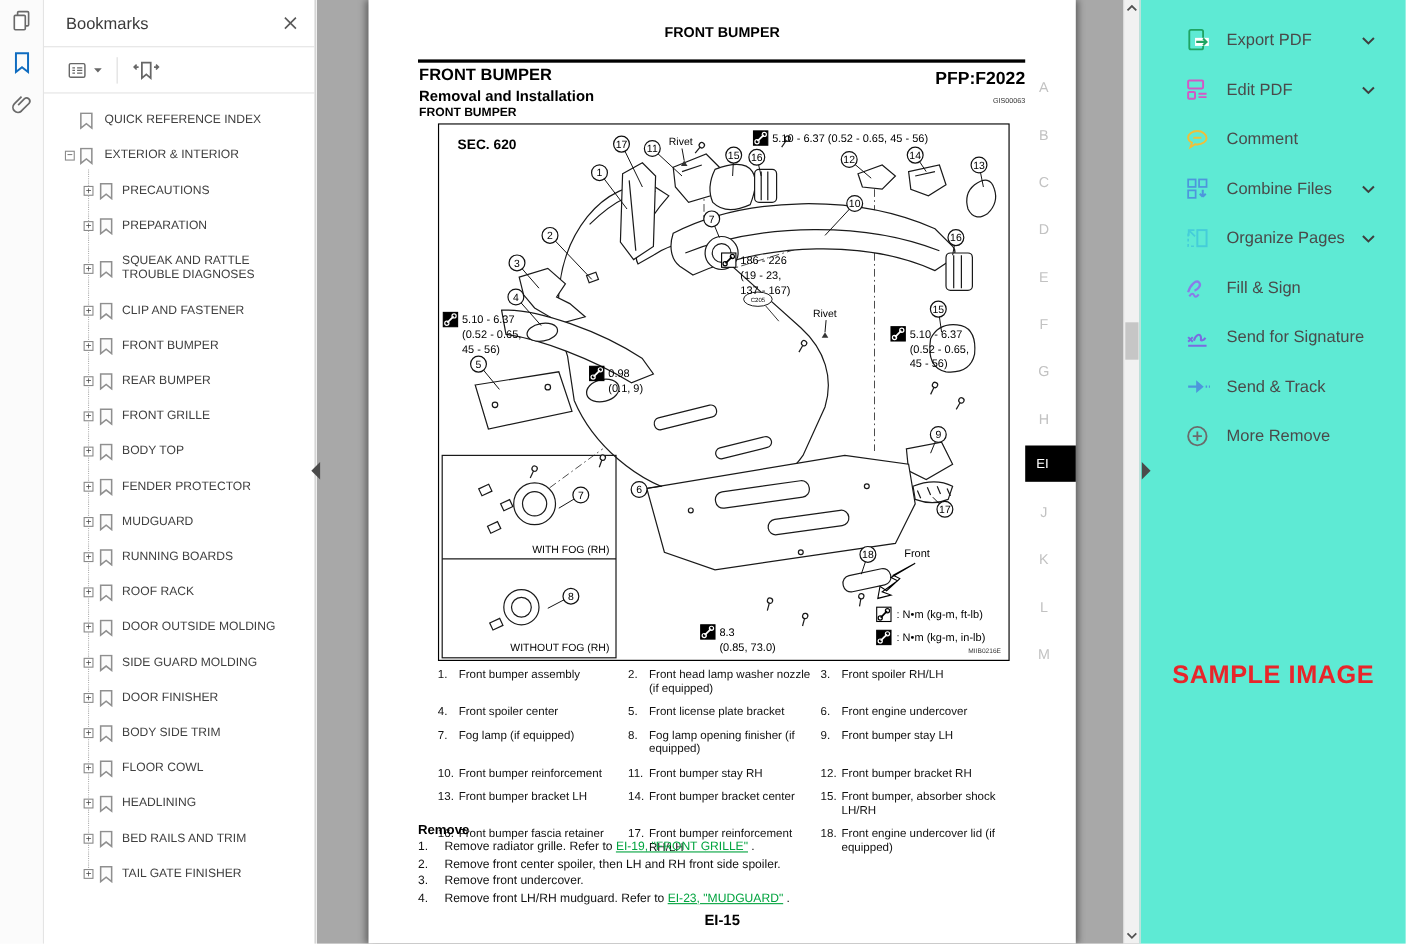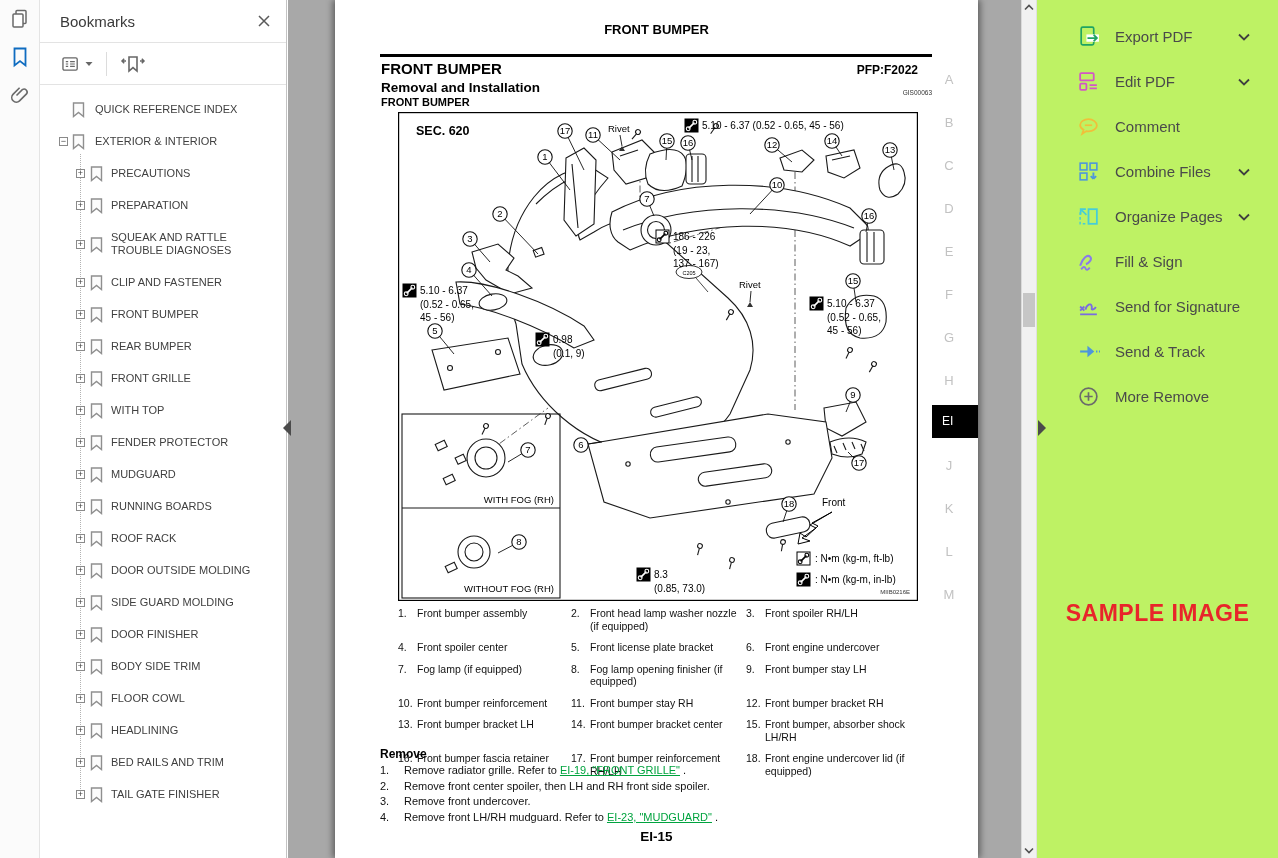--- a/index.html
+++ b/index.html
@@ -44,21 +44,21 @@
     width:0; height:0; border-top:8px solid transparent; border-bottom:8px solid transparent; border-left:8px solid #4b4b4b; }
 
   
   .doc { position:absolute; left:288px; top:0; width:748px; height:100%; background:#a8a8a8; overflow:hidden; }
   .page { position:absolute; left:47px; top:0; width:643px; height:858px; background:#fff;
     box-shadow:3px 0 6px rgba(0,0,0,.35), -3px 0 6px rgba(0,0,0,.35); }
   .run-header { position:absolute; top:22px; left:0; right:0; text-align:center;
     font-size:13px; font-weight:bold; color:#000; }
   .rule { position:absolute; top:54px; left:45px; right:46px; height:3px; background:#000; }
   .sec-title { position:absolute; top:60px; left:46px; font-size:15px; font-weight:bold; }
-  .pfp { position:absolute; top:63px; right:60px; font-size:12px; font-weight:bold; }
+  .pfp { position:absolute; top:63px; right:46px; font-size:16px; font-weight:bold; }
   .subsec { position:absolute; top:80px; left:46px; font-size:13.5px; font-weight:bold; }
   .doccode { position:absolute; top:89px; right:46px; font-size:6.5px; color:#333; }
   .subsub { position:absolute; top:96px; left:46px; font-size:11px; font-weight:bold; }
   #figure-svg { position:absolute; left:63px; top:112px; }
   svg text { font-family:"Liberation Sans",sans-serif; }
 
   .parts { position:absolute; left:63px; top:607px; width:522px;
     display:grid; grid-template-columns:173px 175px 174px; column-gap:0; row-gap:0; }
   .part-cell { display:flex; font-size:10.5px; color:#111; line-height:12.5px; margin-bottom:9px; padding-right:8px; }
   .pnum { width:19px; flex:0 0 19px; }
@@ -73,21 +73,21 @@
   .letter { position:absolute; left:601px; width:26px; text-align:center; font-size:13px; color:#c2c2c2; }
   .ei-tab { position:absolute; left:597px; top:405px; width:46px; height:33px; background:#000;
     color:#fff; font-size:12px; padding:9px 0 0 10px; }
 
   
   .scroll { position:absolute; right:0; top:0; width:15px; height:100%; background:#f1f1f1; border-left:1px solid #dadada; }
   .scroll-arrow { position:absolute; left:0; width:14px; height:15px; display:flex; align-items:center; justify-content:center; cursor:pointer; }
   .scroll-thumb { position:absolute; left:1px; top:293px; width:12px; height:34px; background:#c6c6c6; cursor:pointer; }
 
   
-  .tools { position:absolute; left:1036px; top:0; width:242px; height:100%; background:#bef264; border-left:1px solid #e0e0e0; }
+  .tools { position:absolute; left:1036px; top:0; width:242px; height:100%; background:#5eead4; border-left:1px solid #e0e0e0; }
   .tools-list { padding-top:14px; }
   .tool-item { height:45px; display:flex; align-items:center; padding-left:40px; gap:15px; cursor:pointer; }
   .tool-label { font-size:15px; color:#4a4a4a; }
   .tool-chevron { margin-left:auto; margin-right:28px; display:flex; }
   .watermark { position:absolute; left:0; right:0; top:600px; text-align:center;
     font-size:23px; font-weight:bold; color:#e8252a; letter-spacing:.5px; }
 </style>
 </head>
 <body>
 
@@ -201,21 +201,21 @@
           <span class="bm-glyph"><svg width="13" height="16" viewBox="0 0 13 16">
               <path d="M1.5,1h10v13.5l-5,-4l-5,4z" fill="#fcfcfc" stroke="#8f8f8f" stroke-width="1.4"></path>
             </svg></span>
           <span class="bm-label">FRONT GRILLE</span>
         </div>
         <div class="bm-row lvl1">
           <span class="exp">+</span>
           <span class="bm-glyph"><svg width="13" height="16" viewBox="0 0 13 16">
               <path d="M1.5,1h10v13.5l-5,-4l-5,4z" fill="#fcfcfc" stroke="#8f8f8f" stroke-width="1.4"></path>
             </svg></span>
-          <span class="bm-label">WITH TOP</span>
+          <span class="bm-label">BODY TOP</span>
         </div>
         <div class="bm-row lvl1">
           <span class="exp">+</span>
           <span class="bm-glyph"><svg width="13" height="16" viewBox="0 0 13 16">
               <path d="M1.5,1h10v13.5l-5,-4l-5,4z" fill="#fcfcfc" stroke="#8f8f8f" stroke-width="1.4"></path>
             </svg></span>
           <span class="bm-label">FENDER PROTECTOR</span>
         </div>
         <div class="bm-row lvl1">
           <span class="exp">+</span>

